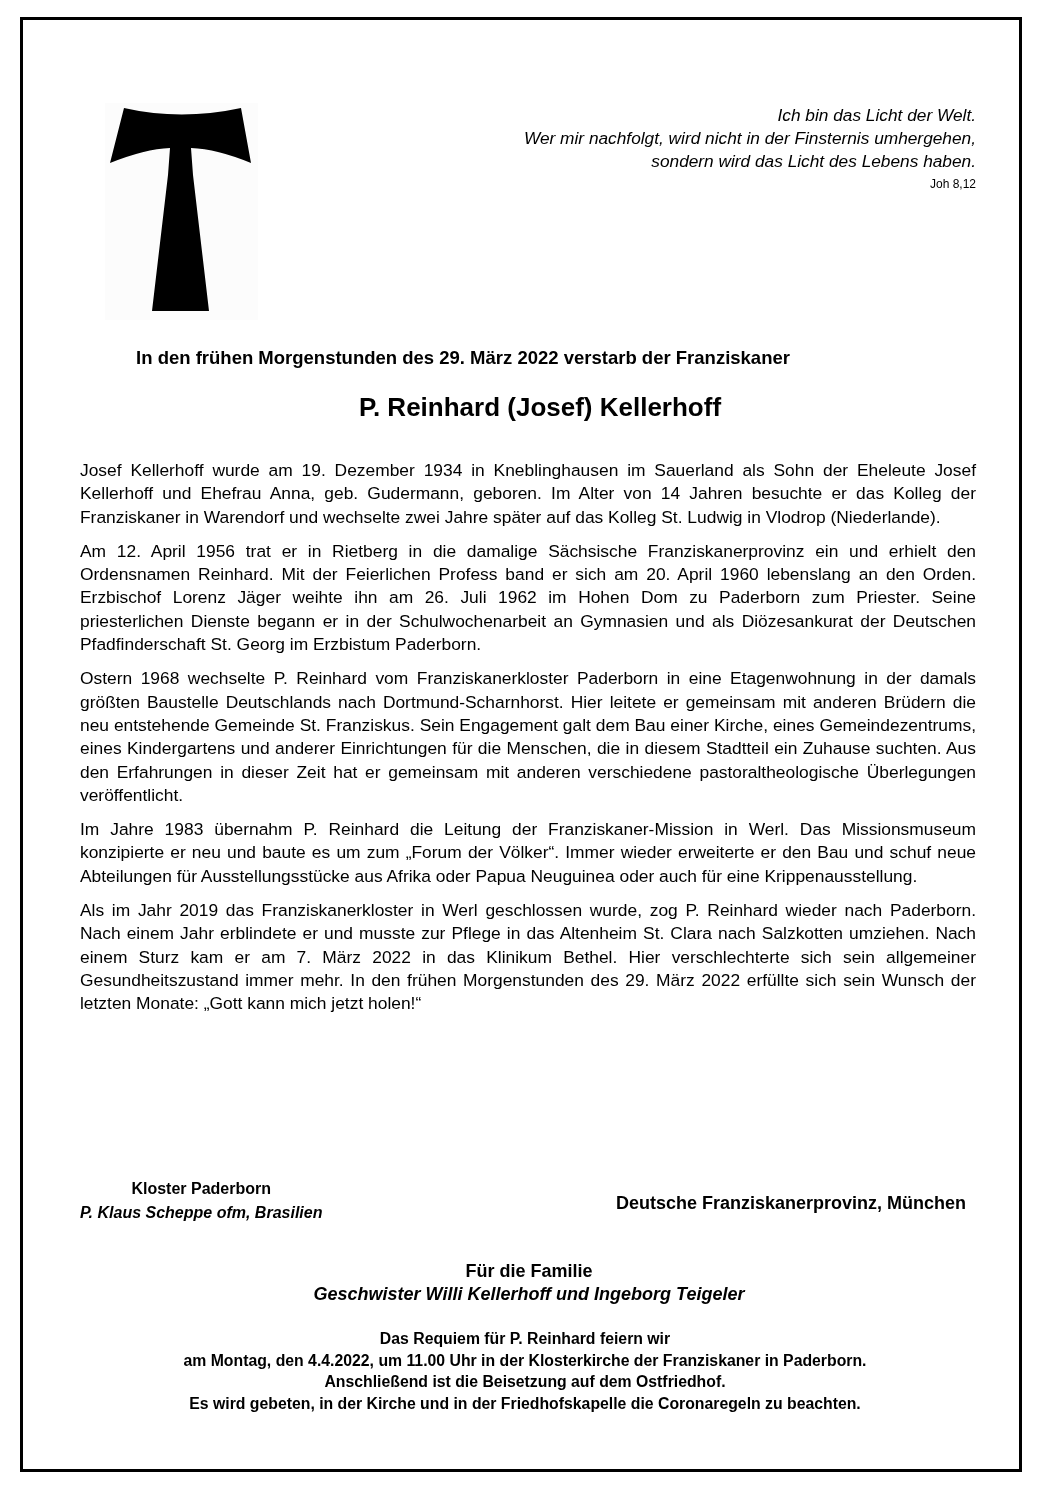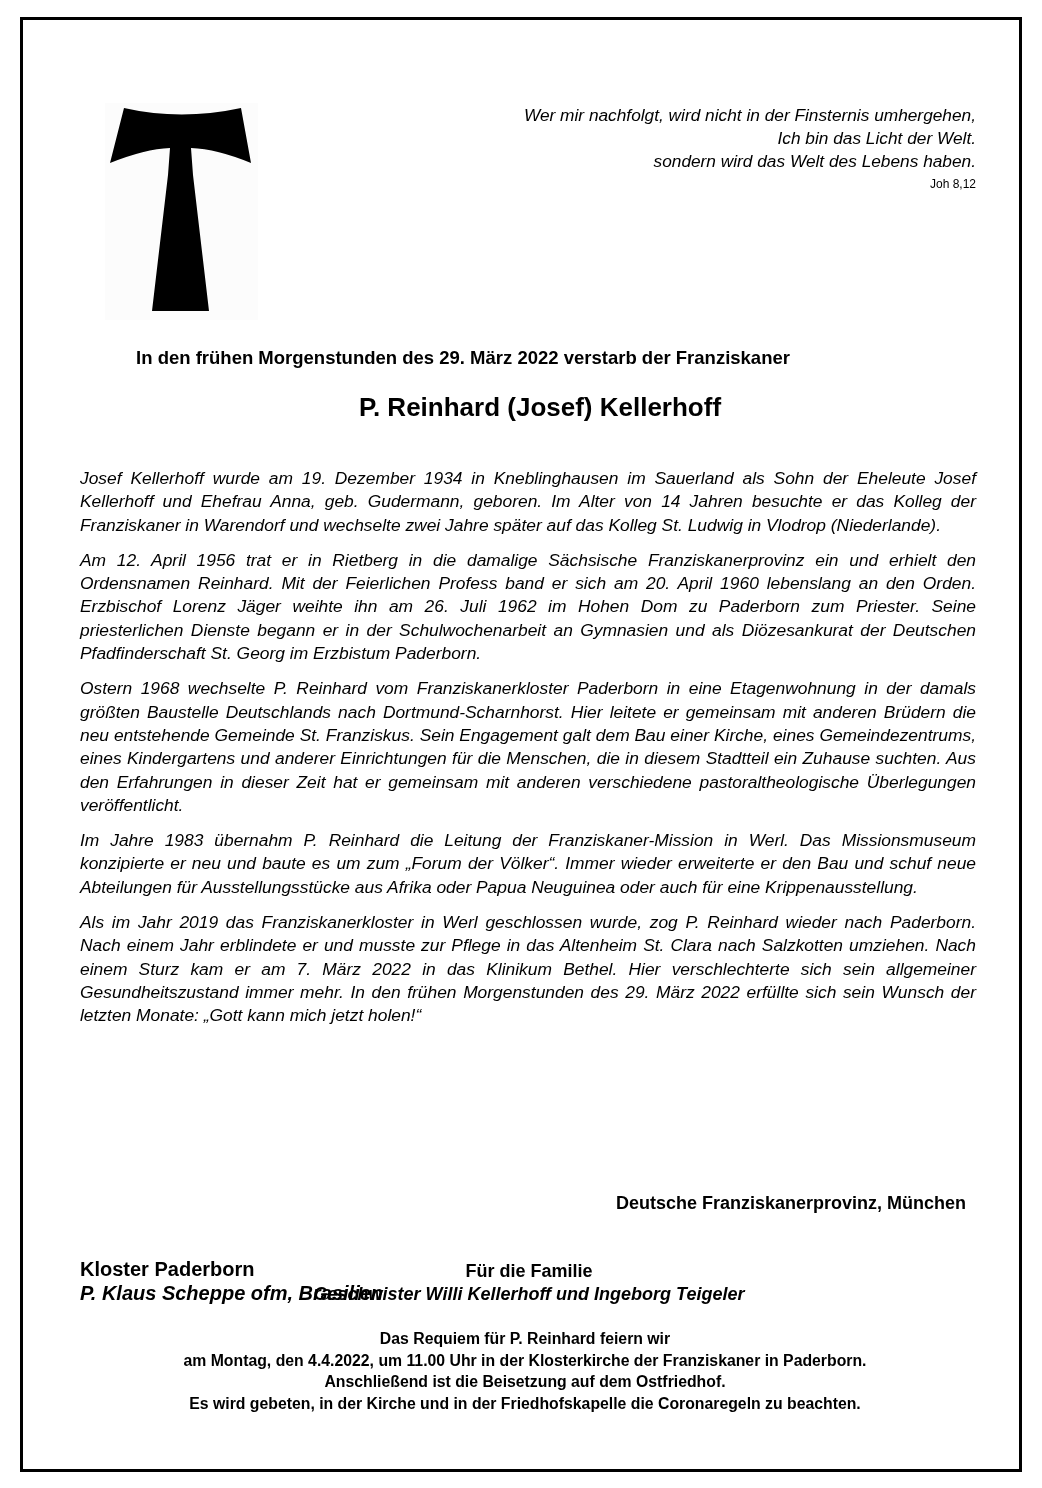--- a/index.html
+++ b/index.html
@@ -11,45 +11,45 @@
     .tau svg { width: 100%; height: 100%; display: block; }
     .verse { position: absolute; right: 66px; top: 104px; text-align: right; font-style: italic;
              font-size: 17.3px; line-height: 23px; }
     .verse .ref { font-style: normal; font-size: 12px; line-height: 22px; }
     .announce { position: absolute; left: 0; width: 926px; top: 347px; text-align: center;
                 font-weight: bold; font-size: 18.5px; }
     .name { position: absolute; left: 0; width: 1080px; top: 392px; text-align: center;
             font-weight: bold; font-size: 26px; }
     .body { position: absolute; left: 80px; width: 896px; top: 455px; font-size: 17.4px;
             line-height: 23.3px; text-align: justify; }
-    .body p { margin: 12px 0 11px 0; font-style: italic; }
-    .sig-left { position: absolute; left: 80px; top: 1257px; font-size: 20px; line-height: 24px; }
+    .body p { margin: 4px 0 11px 0; }
+    .sig-left { position: absolute; left: 80px; top: 1177px; font-size: 16px; line-height: 24px; text-align: center; }
     .sig-right { position: absolute; right: 76px; top: 1191px; font-size: 18px; line-height: 24px; text-align: left; }
     .sig-title { font-weight: bold; }
     .sig-name { font-weight: bold; font-style: italic; }
     .family { position: absolute; left: 0; width: 1058px; top: 1260px; text-align: center;
               font-size: 18px; line-height: 23px; }
     .requiem { position: absolute; left: 0; width: 1050px; top: 1328px; text-align: center;
                font-weight: bold; font-size: 15.8px; line-height: 21.5px; }
   </style>
 </head>
 <body>
 
 <div class="frame"></div>
 
 <div class="tau">
   <svg viewBox="0 0 153 217" xmlns="http://www.w3.org/2000/svg">
     <path d="M19 5 Q76 18 136 5 L146 60 Q112 46 86 45 L88 72 L104 208 L47 208 L63 72 L65 45 Q40 46 5 60 Z" fill="#000"></path>
   </svg>
 </div>
 
 <div class="verse">
+  <div>Ich bin das Licht der Welt.</div>
   <div>Wer mir nachfolgt, wird nicht in der Finsternis umhergehen,</div>
-  <div>Ich bin das Licht der Welt.</div>
-  <div>sondern wird das Welt des Lebens haben.</div>
+  <div>sondern wird das Licht des Lebens haben.</div>
   <div class="ref">Joh 8,12</div>
 </div>
 
 <div class="announce">In den frühen Morgenstunden des 29. März 2022 verstarb der Franziskaner</div>
 <div class="name">P. Reinhard (Josef) Kellerhoff</div>
 
 <div class="body">
   <p>Josef Kellerhoff wurde am 19. Dezember 1934 in Kneblinghausen im Sauerland als Sohn der Eheleute Josef Kellerhoff und Ehefrau Anna, geb. Gudermann, geboren. Im Alter von 14 Jahren besuchte er das Kolleg der Franziskaner in Warendorf und wechselte zwei Jahre später auf das Kolleg St. Ludwig in Vlodrop (Niederlande).</p>
   <p>Am 12. April 1956 trat er in Rietberg in die damalige Sächsische Franziskanerprovinz ein und erhielt den Ordensnamen Reinhard. Mit der Feierlichen Profess band er sich am 20. April 1960 lebenslang an den Orden. Erzbischof Lorenz Jäger weihte ihn am 26. Juli 1962 im Hohen Dom zu Paderborn zum Priester. Seine priesterlichen Dienste begann er in der Schulwochenarbeit an Gymnasien und als Diözesankurat der Deutschen Pfadfinderschaft St. Georg im Erzbistum Paderborn.</p>
   <p>Ostern 1968 wechselte P. Reinhard vom Franziskanerkloster Paderborn in eine Etagenwohnung in der damals größten Baustelle Deutschlands nach Dortmund-Scharnhorst. Hier leitete er gemeinsam mit anderen Brüdern die neu entstehende Gemeinde St. Franziskus. Sein Engagement galt dem Bau einer Kirche, eines Gemeindezentrums, eines Kindergartens und anderer Einrichtungen für die Menschen, die in diesem Stadtteil ein Zuhause suchten. Aus den Erfahrungen in dieser Zeit hat er gemeinsam mit anderen verschiedene pastoraltheologische Überlegungen veröffentlicht.</p>

